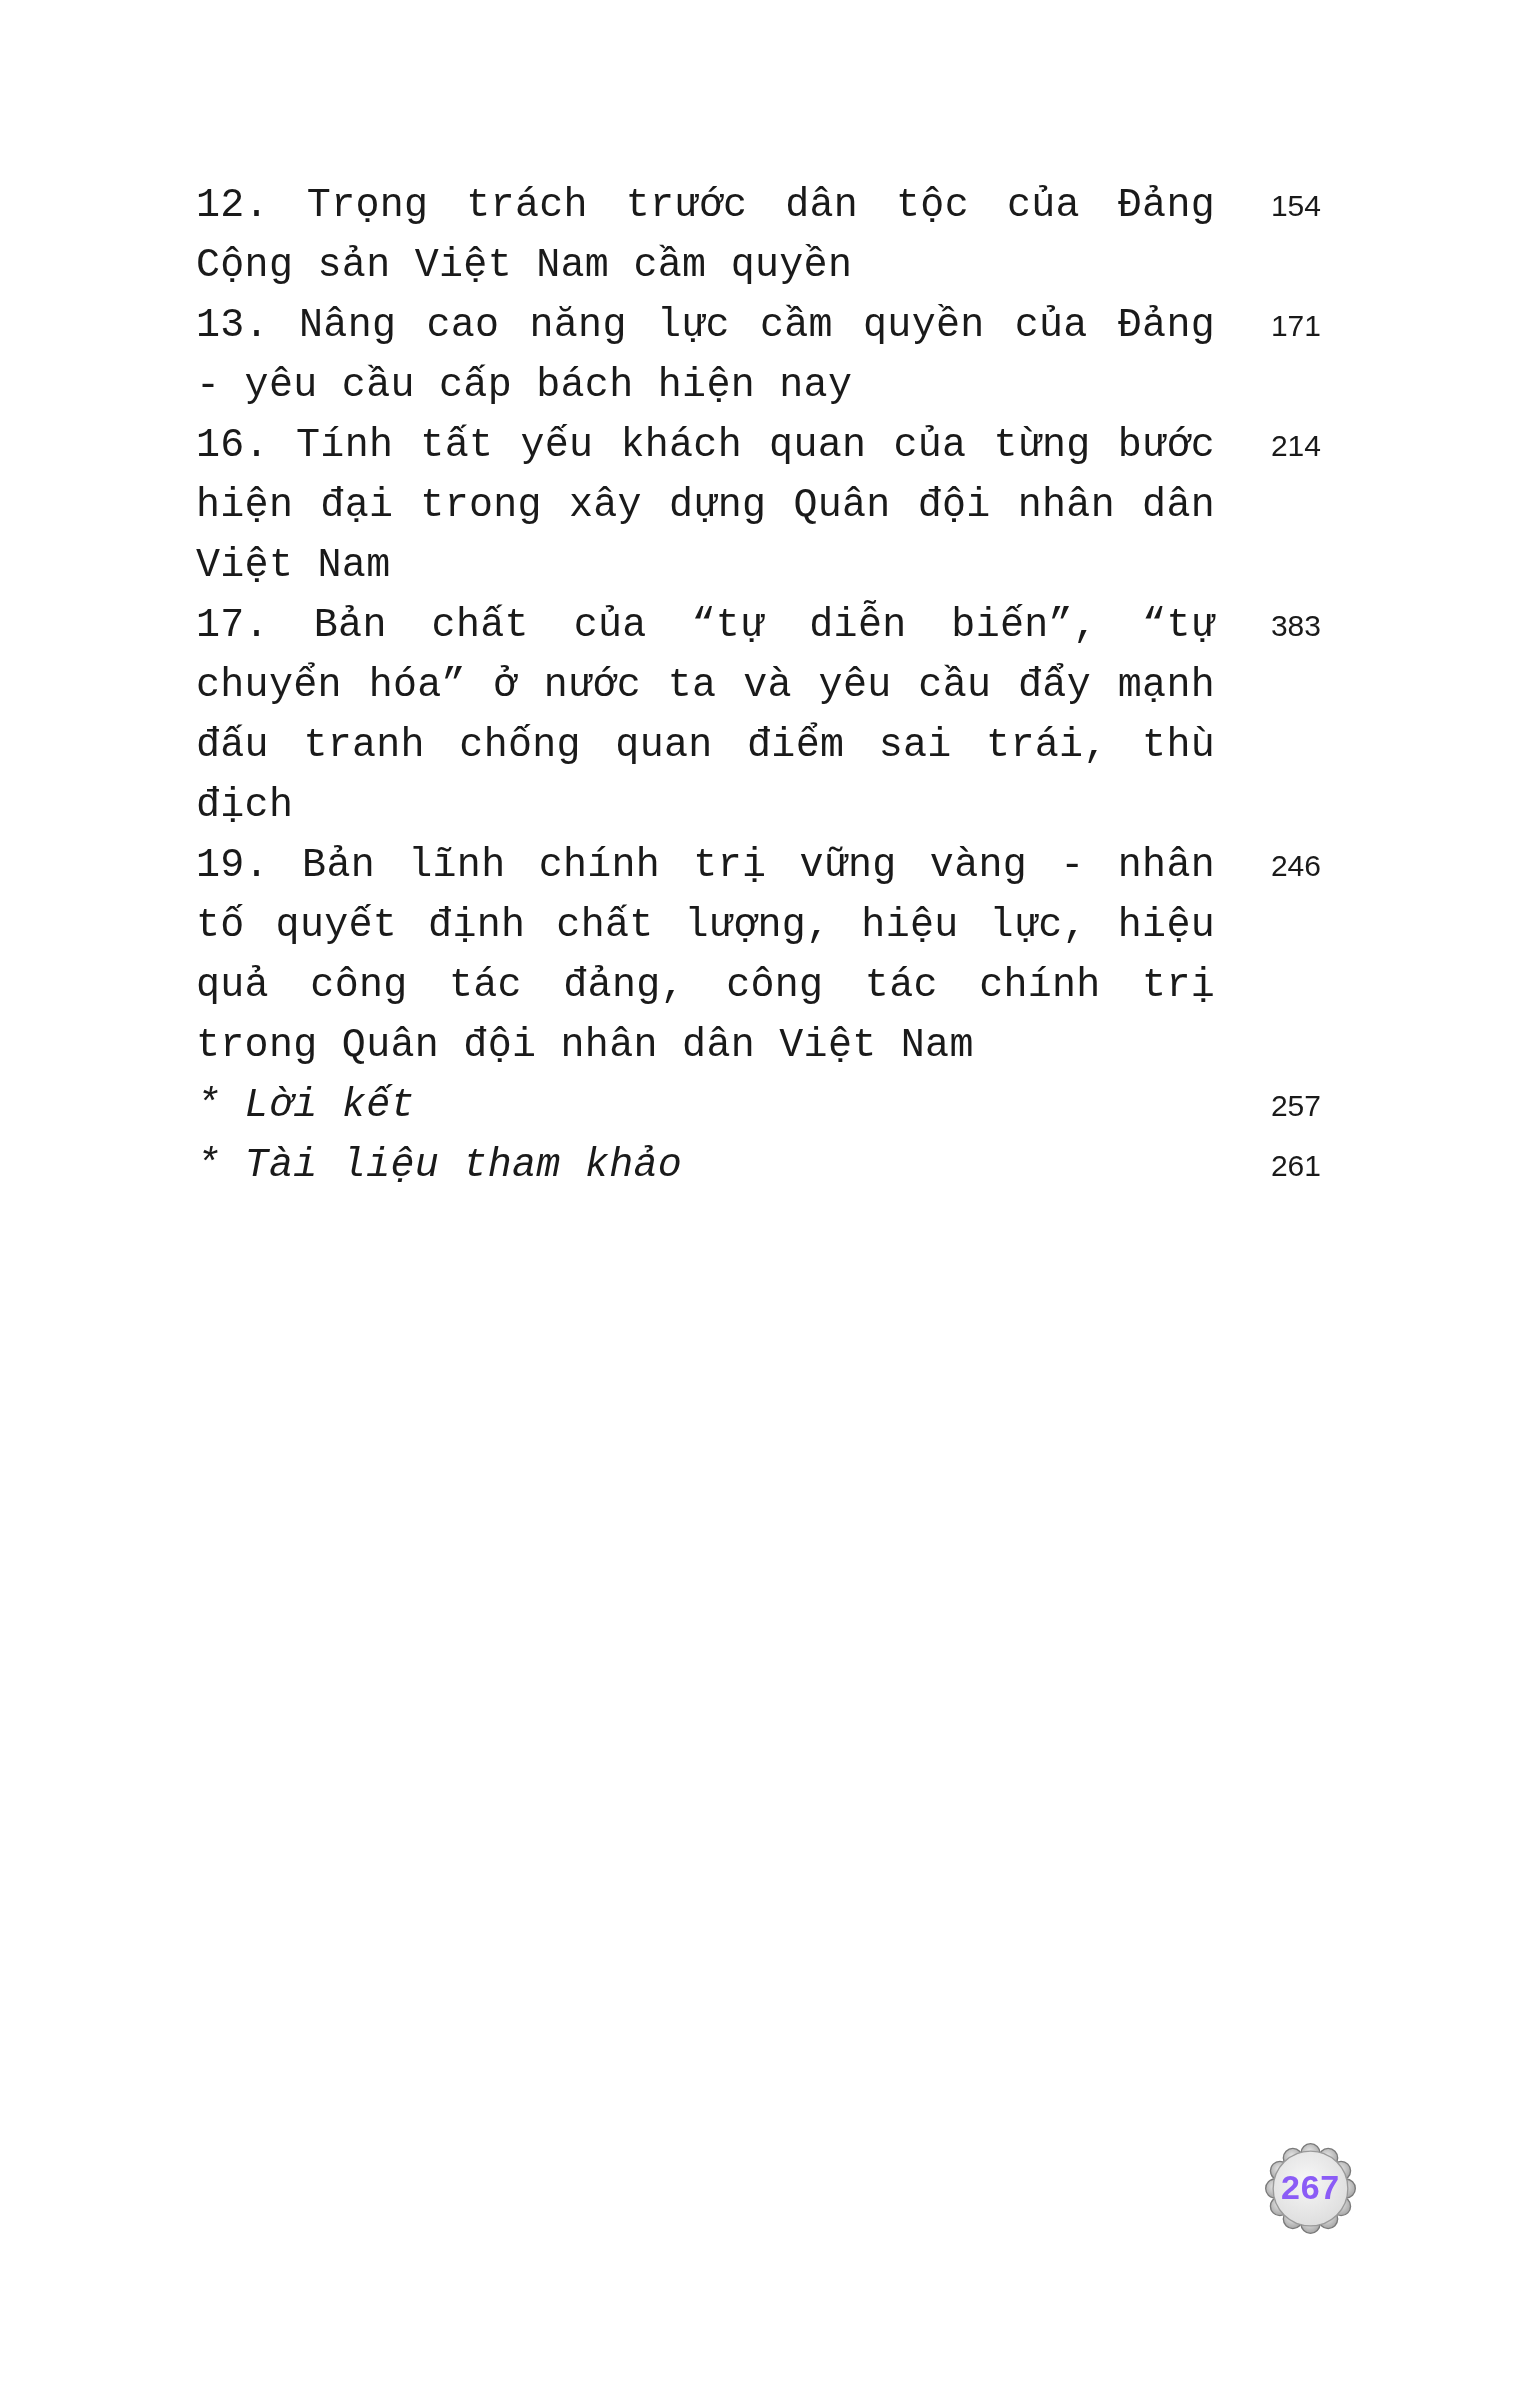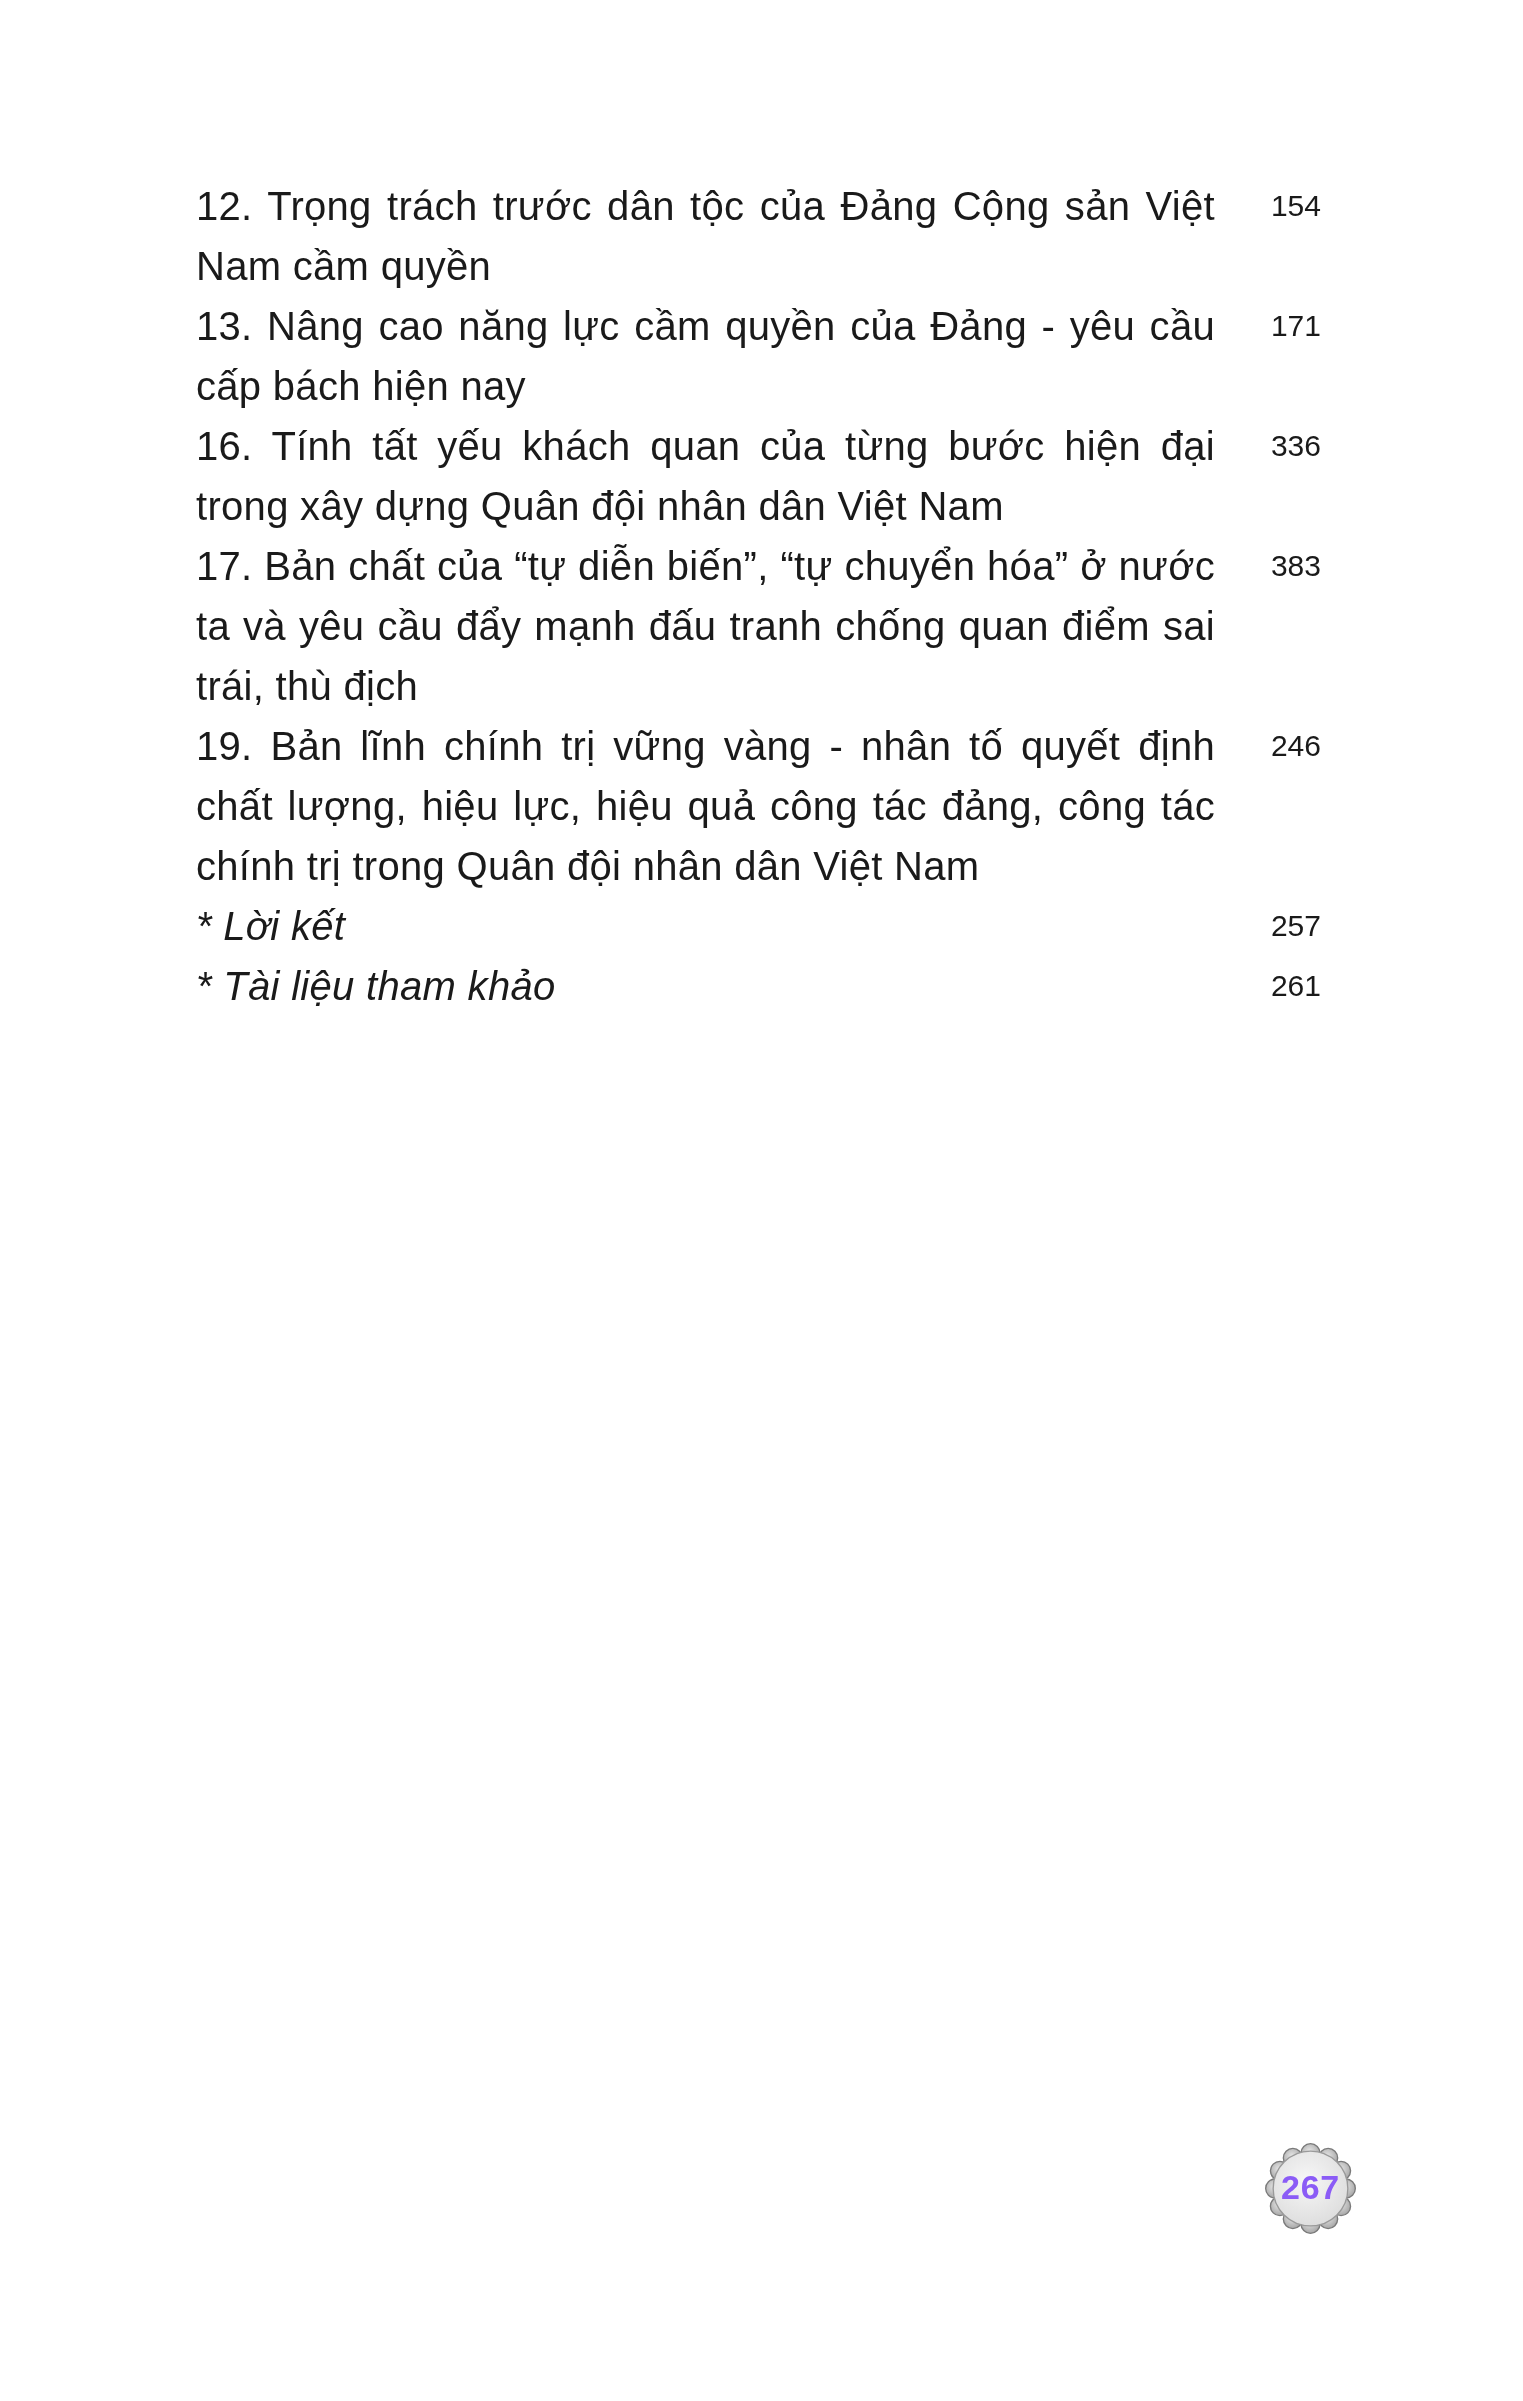--- a/index.html
+++ b/index.html
@@ -22,20 +22,21 @@
     display: flex;
     align-items: flex-start;
   }
   .entry-text {
     flex: 1;
     text-align: justify;
     font-size: 40px;
     line-height: 60px;
     letter-spacing: 0.3px;
     font-weight: 400;
+    font-family: Liberation Mono, monospace;
   }
   .entry-page {
     width: 106px;
     text-align: right;
     font-size: 30px;
     line-height: 60px;
     font-weight: 400;
     white-space: nowrap;
   }
   .entry.italic .entry-text { font-style: italic; }
@@ -66,21 +67,21 @@
   <div class="entry">
     <div class="entry-text">12. Trọng trách trước dân tộc của Đảng Cộng sản Việt Nam cầm quyền</div>
     <div class="entry-page">154</div>
   </div>
   <div class="entry">
     <div class="entry-text">13. Nâng cao năng lực cầm quyền của Đảng - yêu cầu cấp bách hiện nay</div>
     <div class="entry-page">171</div>
   </div>
   <div class="entry">
     <div class="entry-text">16. Tính tất yếu khách quan của từng bước hiện đại trong xây dựng Quân đội nhân dân Việt Nam</div>
-    <div class="entry-page">336</div>
+    <div class="entry-page">214</div>
   </div>
   <div class="entry">
     <div class="entry-text">17. Bản chất của “tự diễn biến”, “tự chuyển hóa” ở nước ta và yêu cầu đẩy mạnh đấu tranh chống quan điểm sai trái, thù địch</div>
     <div class="entry-page">383</div>
   </div>
   <div class="entry">
     <div class="entry-text">19. Bản lĩnh chính trị vững vàng - nhân tố quyết định chất lượng, hiệu lực, hiệu quả công tác đảng, công tác chính trị trong Quân đội nhân dân Việt Nam</div>
     <div class="entry-page">246</div>
   </div>
   <div class="entry italic">

